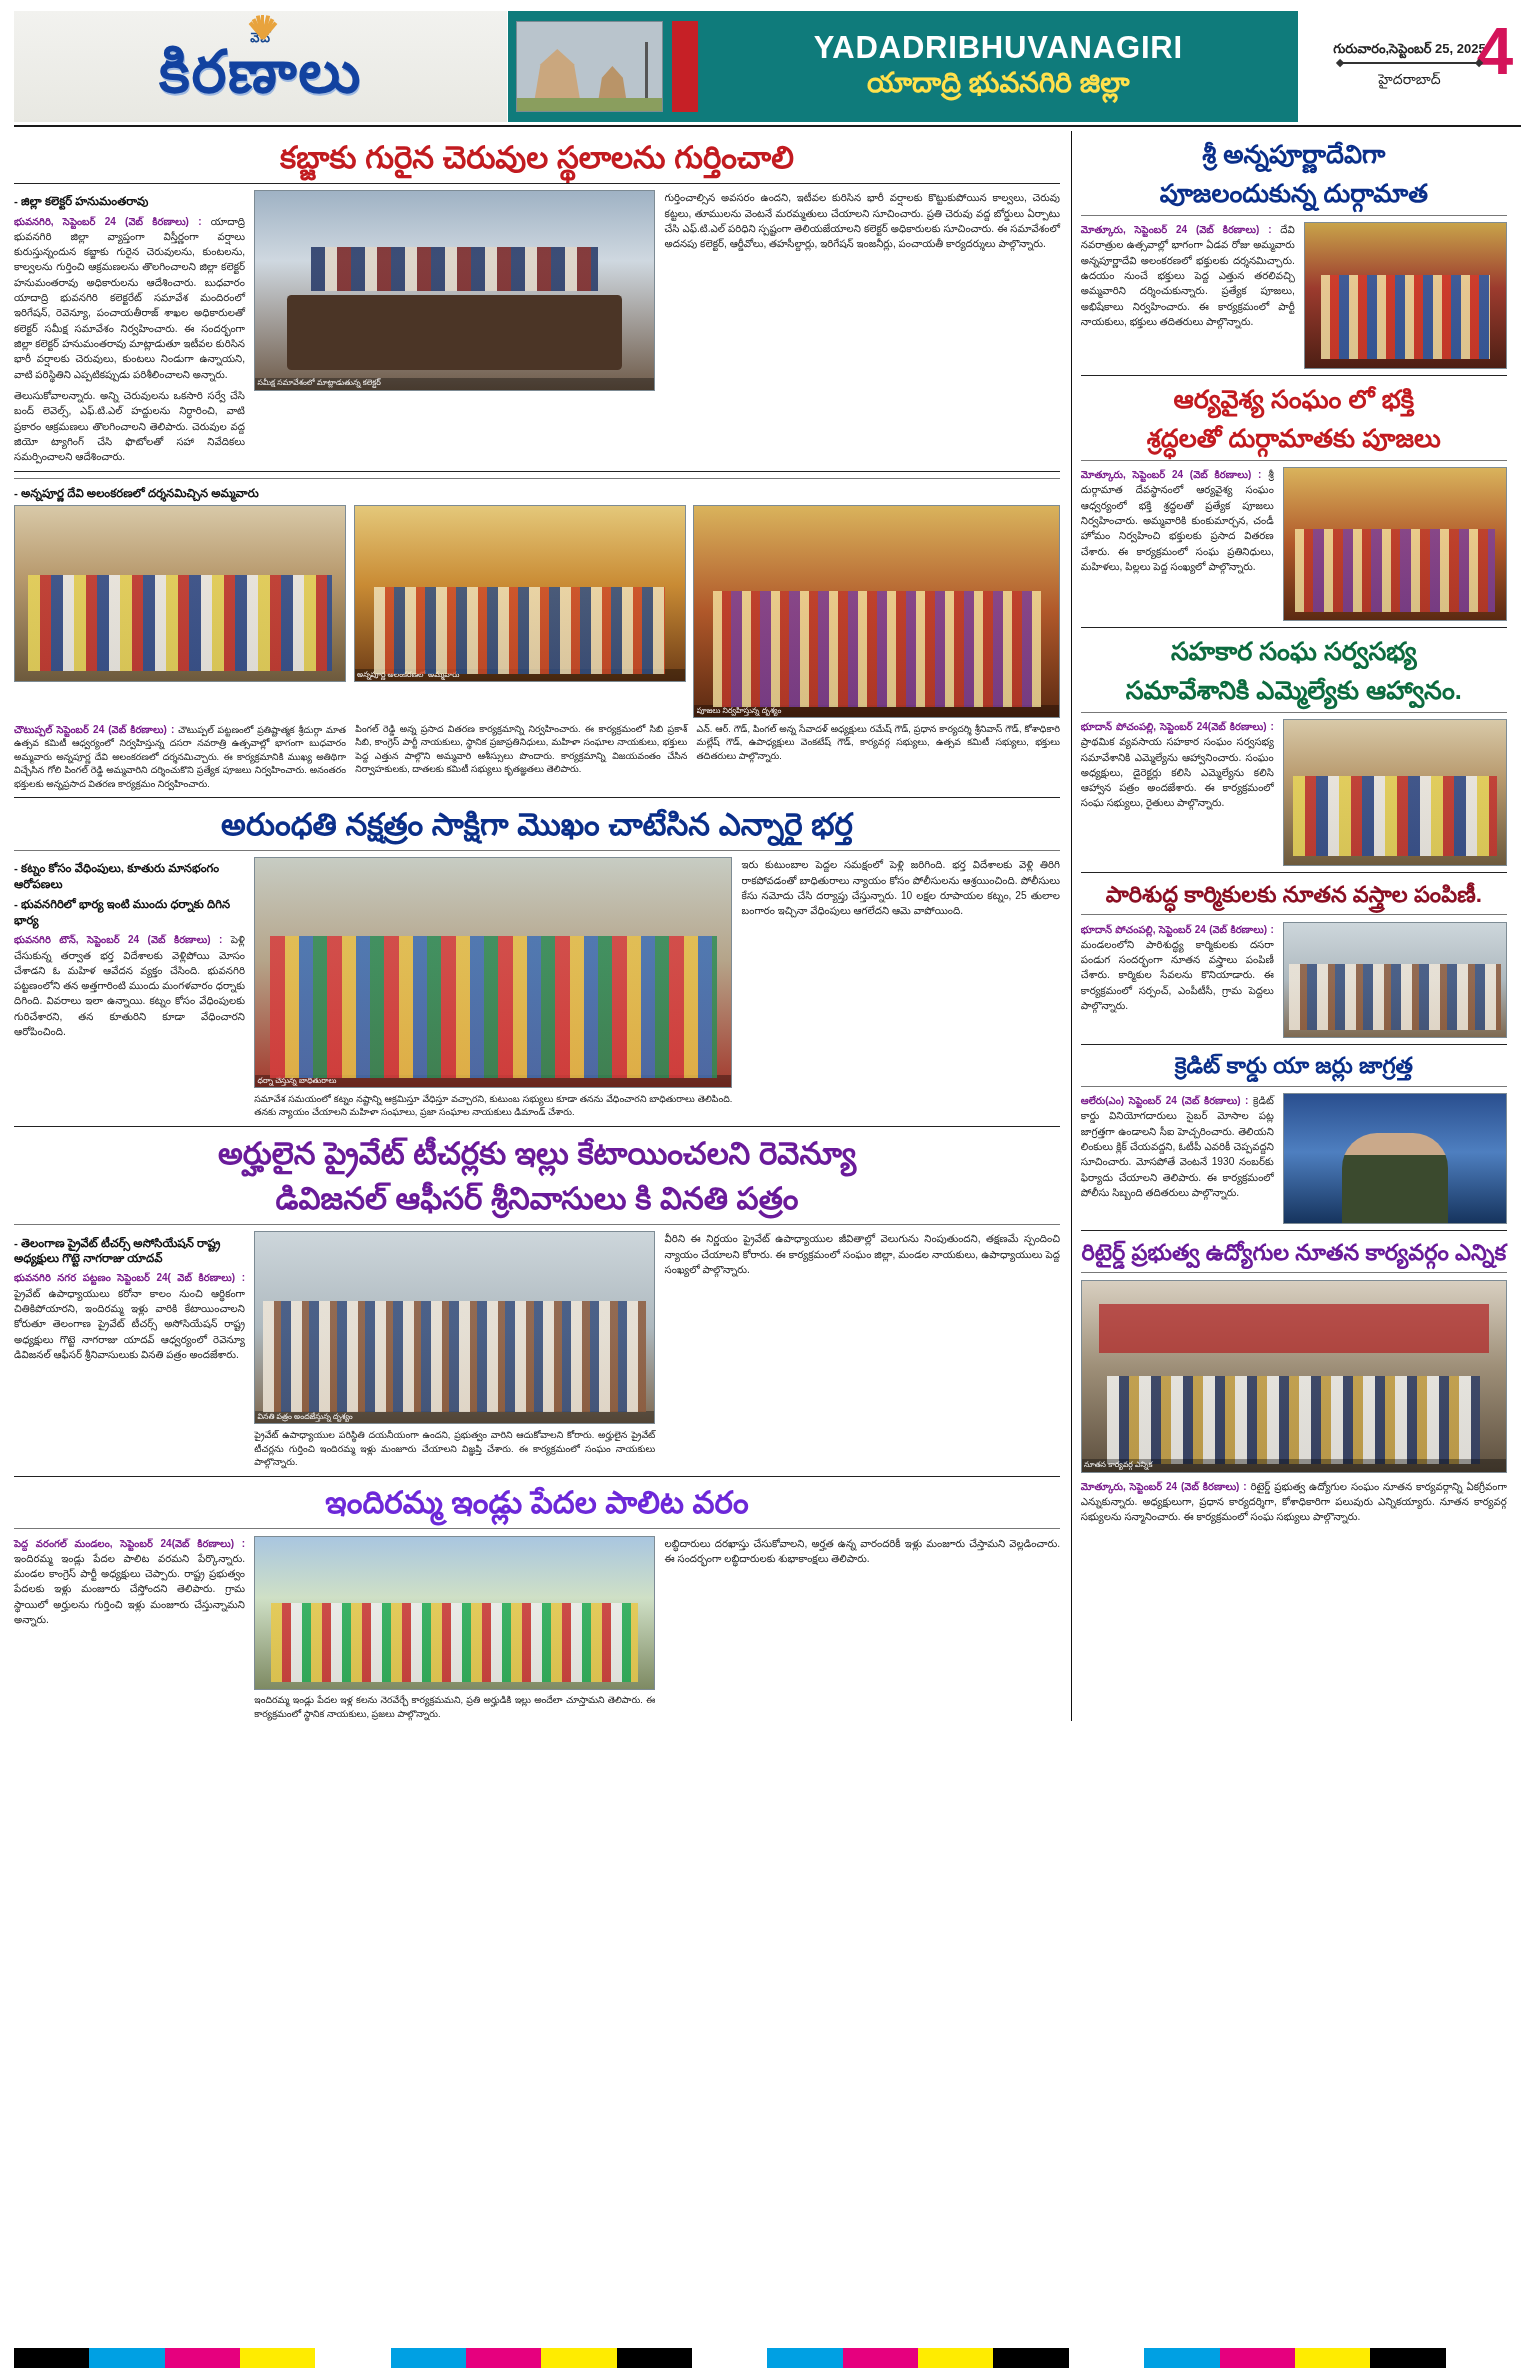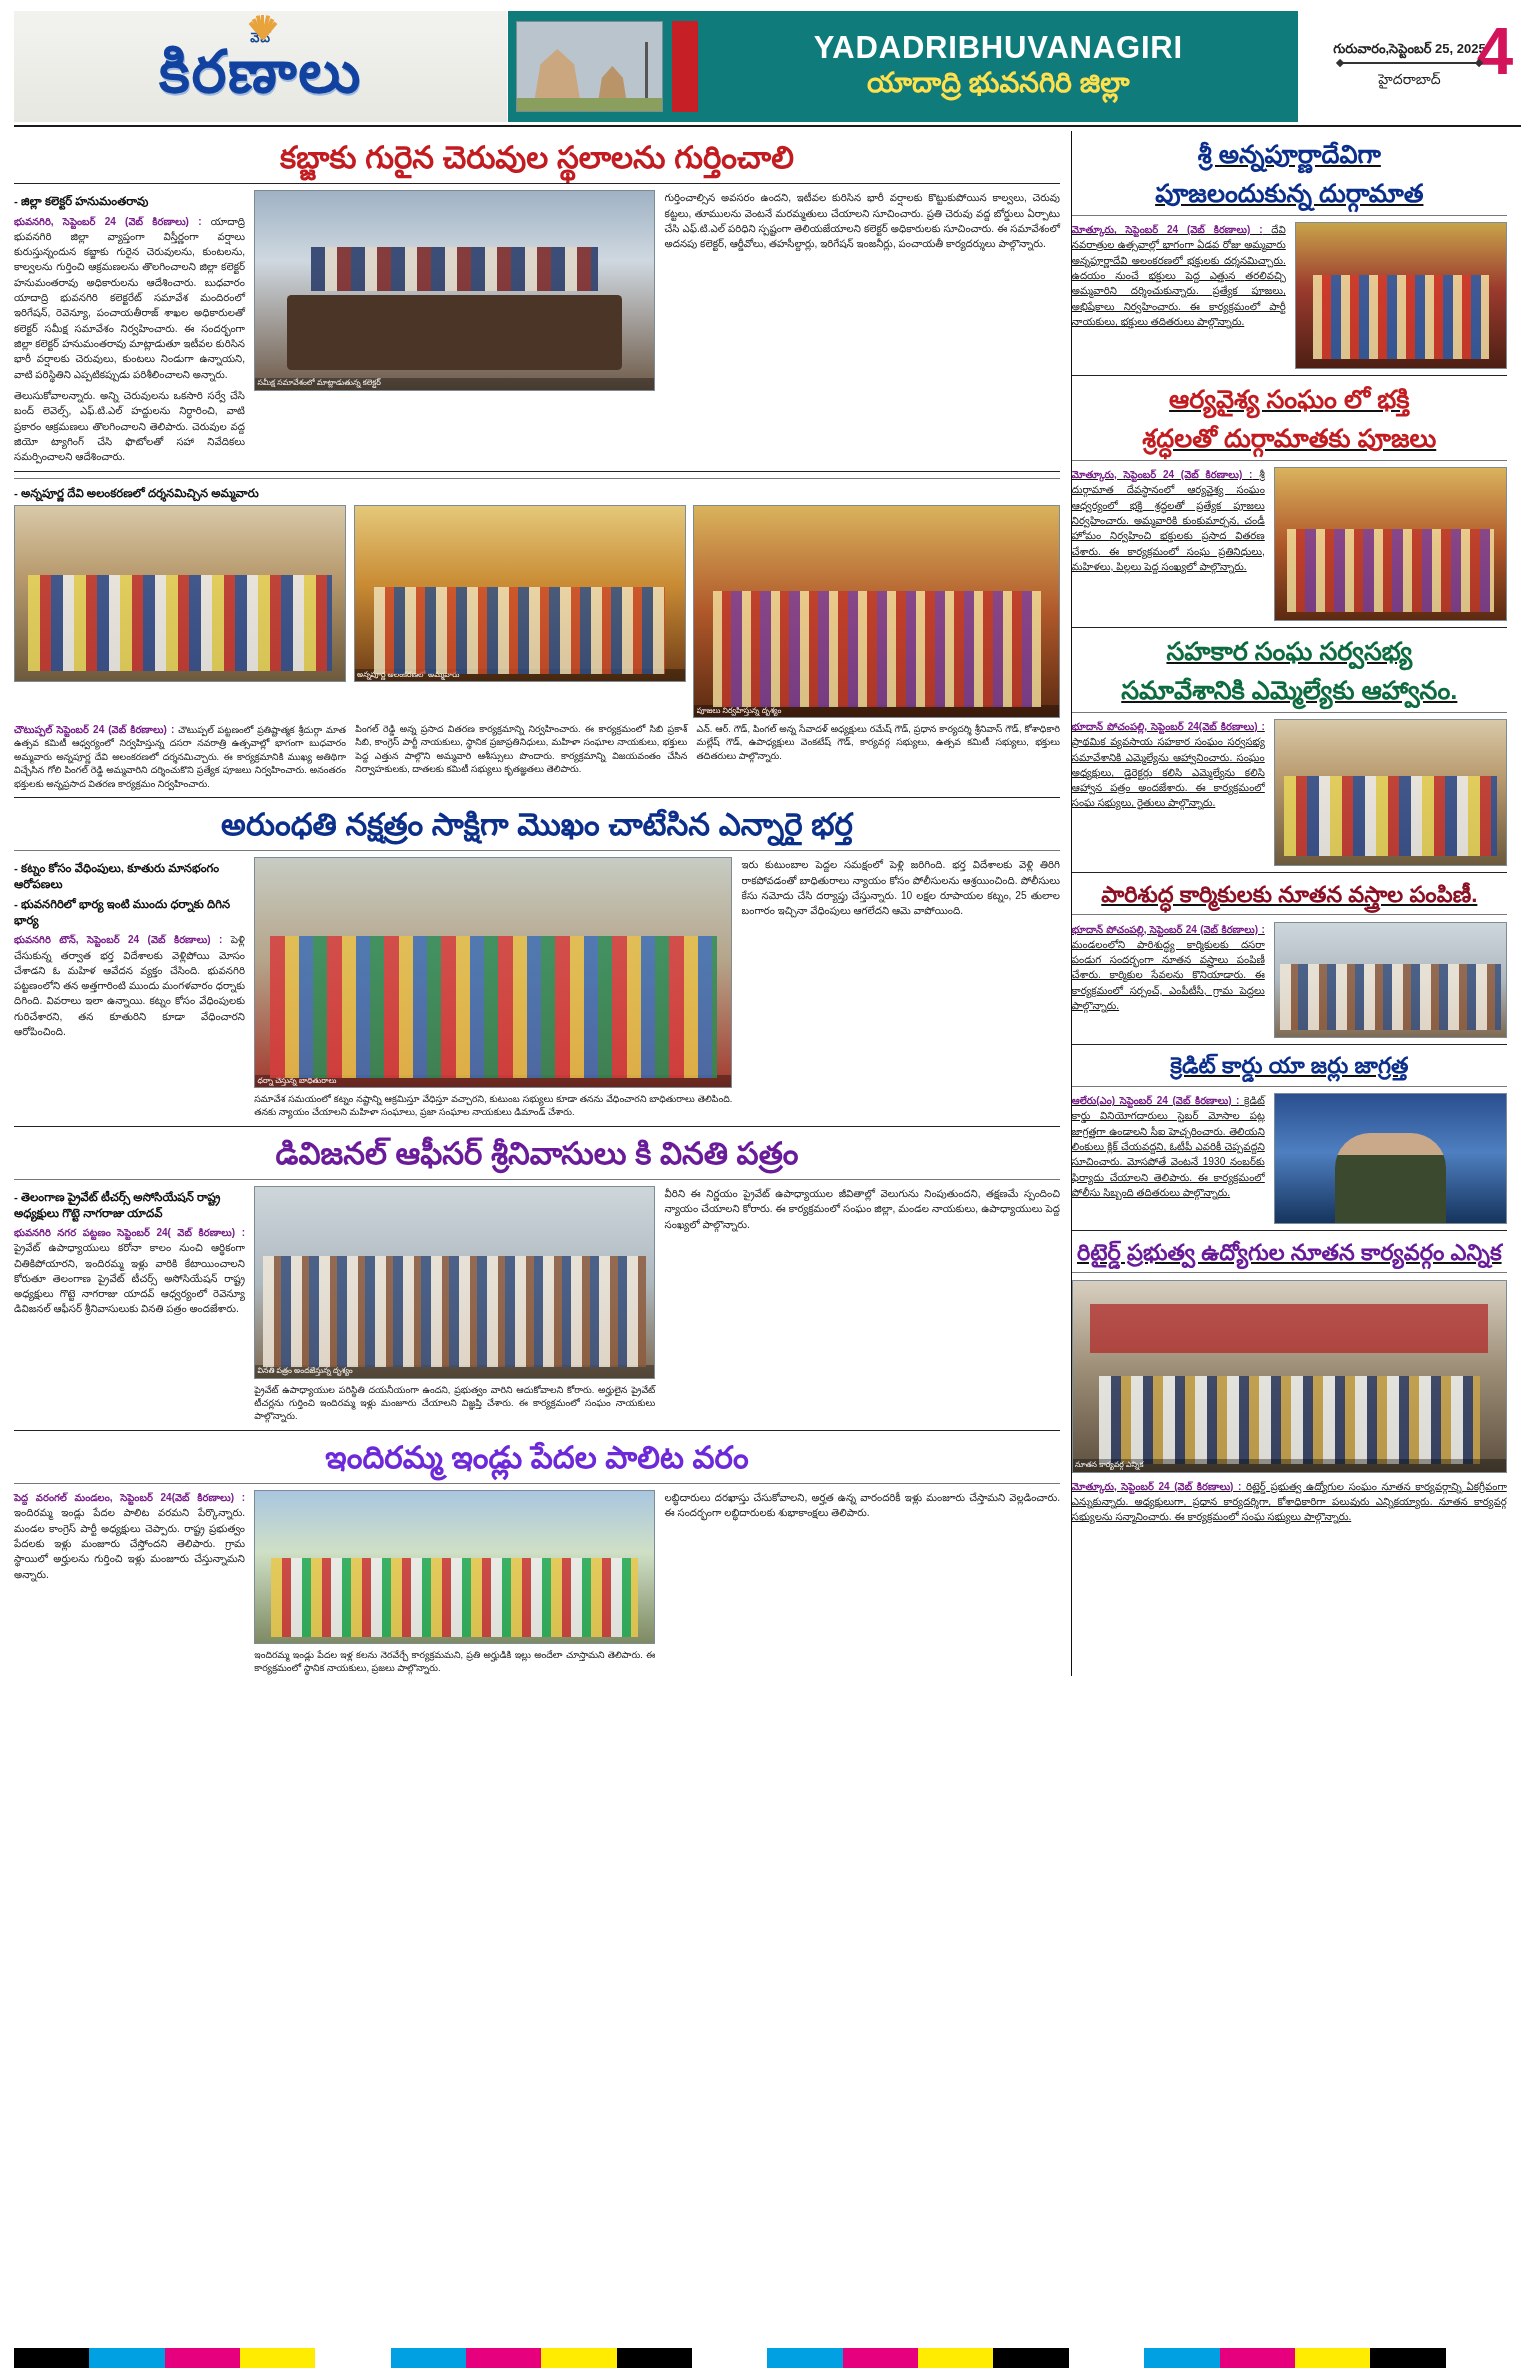--- a/index.html
+++ b/index.html
@@ -108,21 +108,21 @@
   .date-rule:before { left:-3.1px; }
   .date-rule:after { right:-3.1px; }
   .page-num {
     font-size:66px; font-weight:bold; color:#d4145a; line-height:1;
     position:absolute; right:7.7px; top:7.7px;
   }
 
   
   .content { display:flex; gap:10.8px; }
   .col-left { width:1046px; }
-  .col-right { width:436px; border-left:1.5px solid #111; padding-left:0;text-decoration:underline; }
+  .col-right { width:436px; border-left:1.5px solid #111; padding-left:9px; }
 
   .hl {
     font-size:31px; font-weight:bold; color:#0b2f8a; text-align:center;
     line-height:1.22; margin:7.7px 0 4.6px;
   }
   .hl.red { color:#c21b20; }
   .hl.green { color:#0d6b3f; }
   .hl.purple { color:#6a1b9a; }
   .hl.orange { color:#6d28d9; }
   .hl.maroon { color:#8c1024; }
@@ -351,20 +351,21 @@
           </div>
           <div style="flex:1">
             <div class="body">ఇరు కుటుంబాల పెద్దల సమక్షంలో పెళ్లి జరిగింది. భర్త విదేశాలకు వెళ్లి తిరిగి రాకపోవడంతో బాధితురాలు న్యాయం కోసం పోలీసులను ఆశ్రయించింది. పోలీసులు కేసు నమోదు చేసి దర్యాప్తు చేస్తున్నారు. 10 లక్షల రూపాయల కట్నం, 25 తులాల బంగారం ఇచ్చినా వేధింపులు ఆగలేదని ఆమె వాపోయింది.</div>
           </div>
         </div>
       </div>
 
       <div class="rule"></div>
 
       <div>
+        <div class="hl purple">అర్హులైన ప్రైవేట్ టీచర్లకు  ఇల్లు కేటాయించలని రెవెన్యూ</div>
         <div class="hl purple">డివిజనల్ ఆఫీసర్ శ్రీనివాసులు కి వినతి పత్రం</div>
         <div class="rule thin"></div>
         <div class="cols3">
           <div style="width:231px">
             <div class="sub">- తెలంగాణ ప్రైవేట్ టీచర్స్ అసోసియేషన్ రాష్ట్ర అధ్యక్షులు గొట్టె నాగరాజు యాదవ్</div>
             <div class="body">
               <span class="dateline">భువనగిరి నగర పట్టణం సెప్టెంబర్ 24( వెబ్ కిరణాలు) :</span>
               <span>ప్రైవేట్ ఉపాధ్యాయులు కరోనా కాలం నుంచి ఆర్థికంగా చితికిపోయారని, ఇందిరమ్మ ఇళ్లు వారికి కేటాయించాలని కోరుతూ తెలంగాణ ప్రైవేట్ టీచర్స్ అసోసియేషన్ రాష్ట్ర అధ్యక్షులు గొట్టె నాగరాజు యాదవ్ ఆధ్వర్యంలో రెవెన్యూ డివిజనల్ ఆఫీసర్ శ్రీనివాసులుకు వినతి పత్రం అందజేశారు.</span>
             </div>
           </div>

